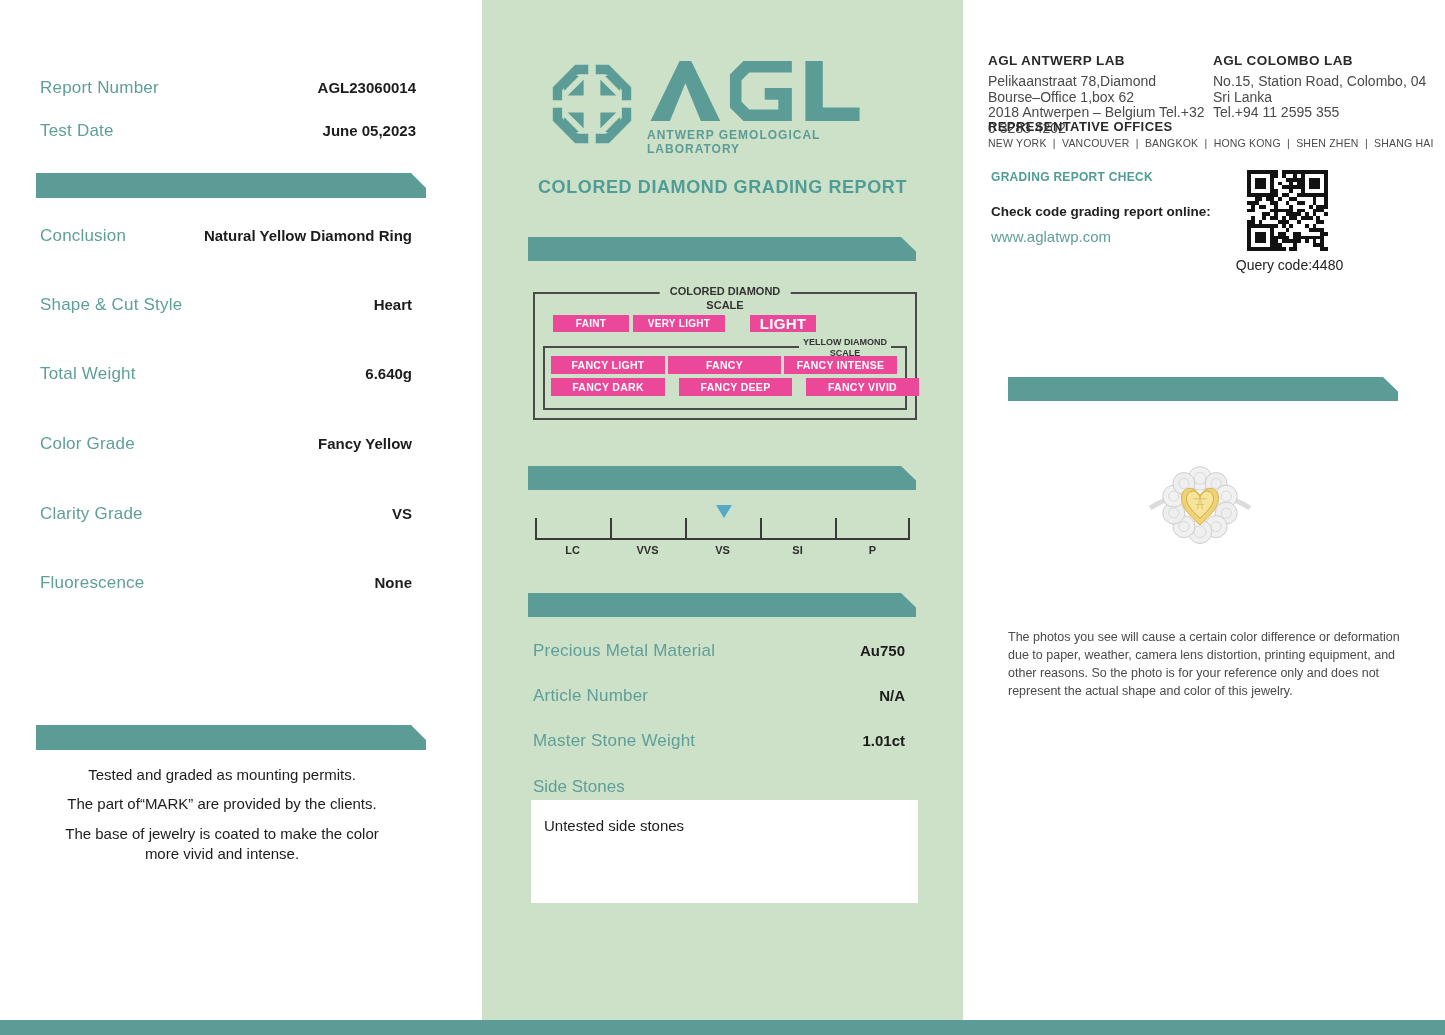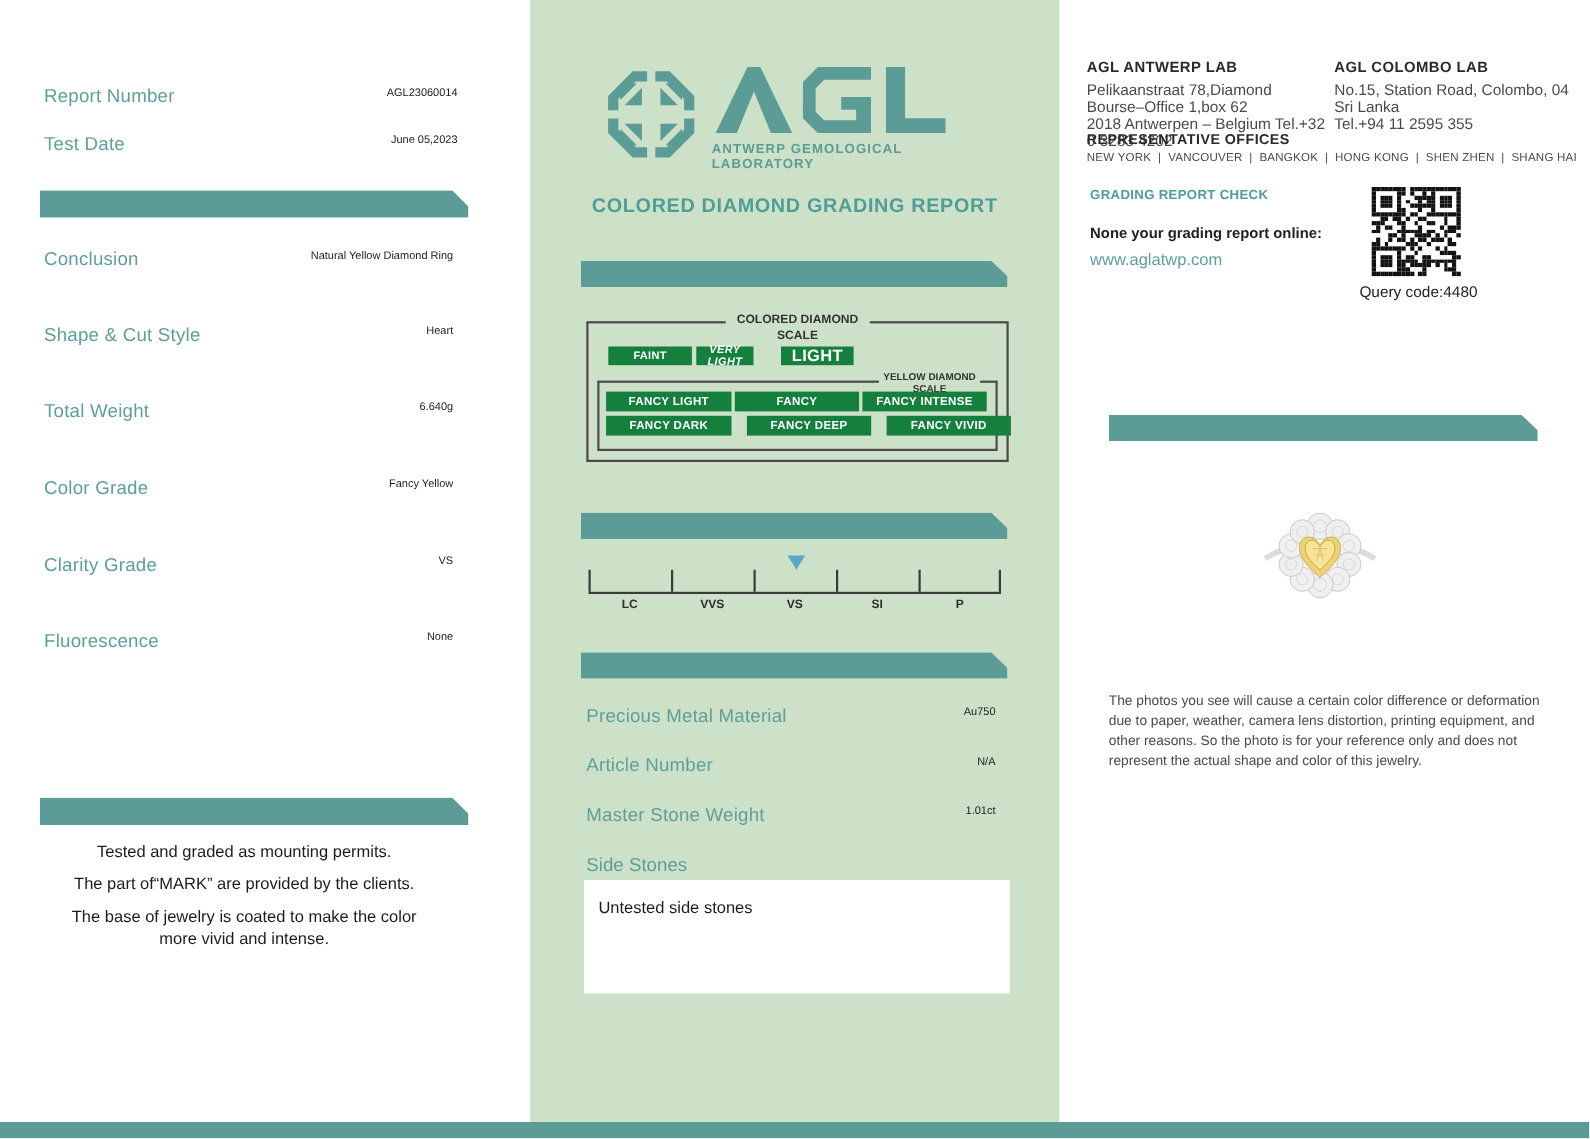--- a/index.html
+++ b/index.html
@@ -9,25 +9,25 @@
   
   .col-center{position:absolute;left:482px;top:0;width:481px;height:1020px;background:#cde1c8;}
   .bottom-bar{position:absolute;left:0;top:1020px;width:1445px;height:15px;background:#5c9c96;}
   
   .bar{position:absolute;background:#5c9c96;color:#ffffff;font-weight:bold;
        white-space:pre;overflow:hidden;
        clip-path:polygon(0 0, calc(100% - 15px) 0, 100% 60%, 100% 100%, 0 100%);}
   
   .kv{position:absolute;display:flex;justify-content:space-between;align-items:flex-start;}
   .kv .k{color:#5f9f99;font-size:17px;font-weight:500;letter-spacing:.2px;}
-  .kv .v{color:#1c1c1c;font-size:10px;font-weight:400;text-align:left;padding-top:1px;}
+  .kv .v{color:#1c1c1c;font-size:15px;font-weight:700;text-align:left;padding-top:1px;}
   
   .scalebox{position:absolute;border:2px solid #4a4a4a;}
   .boxlabel{position:absolute;background:#cde1c8;text-align:center;font-weight:bold;color:#333;line-height:1.25;}
-  .cell{background:#15803d;color:#fff;font-weight:bold;text-align:center;
+  .cell{background:#ec4899;color:#fff;font-weight:bold;text-align:center;
         display:flex;align-items:center;justify-content:center;letter-spacing:.3px;}
   .cellrow{position:absolute;display:flex;}
   
   .ruler{position:absolute;border-bottom:2px solid #3a3a3a;}
   .tick{position:absolute;bottom:0;width:0;height:20px;border-left:2px solid #3a3a3a;}
   .marker{position:absolute;width:0;height:0;border-left:8px solid transparent;
           border-right:8px solid transparent;border-top:13px solid #55a9c5;}
   .rlabels{position:absolute;display:flex;}
   .rlabels span{flex:1;text-align:center;font-size:11px;font-weight:bold;color:#2e2e2e;}
   
@@ -125,21 +125,21 @@
     
   </div>
 
   <div class="scalebox" style="left:533px;top:292px;width:380px;height:124px;">
     <div class="boxlabel" style="left:50%;transform:translateX(-50%);top:-9px;font-size:11px;padding:0 10px;">
       <div>COLORED DIAMOND</div>
       <div>SCALE</div>
     </div>
     <div class="cellrow" style="left:18px;top:21px;gap:4px;">
       <div class="cell" style="width:76px;height:17px;font-size:10px;">FAINT</div>
-      <div class="cell" style="width:52px;height:17px;font-size:10px;font-style:italic;">VERY LIGHT</div>
+      <div class="cell" style="width:92px;height:17px;font-size:10px;">VERY LIGHT</div>
       <div class="cell" style="width:66px;height:17px;font-size:15px;margin-left:21px;">LIGHT</div>
     </div>
     <div class="scalebox" style="left:8px;top:52px;width:360px;height:60px;">
       <div class="boxlabel" style="right:14px;top:-11px;font-size:9px;padding:0 4px;">
         <div>YELLOW DIAMOND</div>
         <div>SCALE</div>
       </div>
       <div class="cellrow" style="left:6px;top:8px;gap:3px;">
         <div class="cell" style="width:114px;height:18px;font-size:10.5px;">FANCY LIGHT</div>
         <div class="cell" style="width:113px;height:18px;font-size:10.5px;">FANCY</div>
@@ -200,21 +200,21 @@
   </div>
   <div class="abs" style="left:1213px;top:53px;width:220px;">
     <p class="labname">AGL COLOMBO LAB</p>
     <p class="labline">No.15, Station Road, Colombo, 04 Sri Lanka</p>
     <p class="labline">Tel.+94 11 2595 355</p>
   </div>
   <div class="abs" style="left:988px;top:119px;font-size:13px;font-weight:bold;color:#2a2a2a;letter-spacing:.4px;">REPRESENTATIVE OFFICES</div>
   <div class="abs" style="left:988px;top:137px;font-size:10.5px;color:#4a4a4a;letter-spacing:.2px;white-space:pre;">NEW YORK  |  VANCOUVER  |  BANGKOK  |  HONG KONG  |  SHEN ZHEN  |  SHANG HAI</div>
 
   <div class="abs" style="left:991px;top:170px;font-size:12px;font-weight:bold;color:#4f9d96;letter-spacing:.3px;">GRADING REPORT CHECK</div>
-  <div class="abs" style="left:991px;top:204px;font-size:13.5px;font-weight:bold;color:#222;">None your grading report online:</div>
+  <div class="abs" style="left:991px;top:204px;font-size:13.5px;font-weight:bold;color:#222;">Check code grading report online:</div>
   <div class="abs" style="left:991px;top:228px;font-size:15px;color:#5f9f99;">www.aglatwp.com</div>
   <div class="qr abs" style="left:1247px;top:170px;">
       <div class="qm on"></div>
       <div class="qm on"></div>
       <div class="qm on"></div>
       <div class="qm on"></div>
       <div class="qm on"></div>
       <div class="qm on"></div>
       <div class="qm on"></div>
       <div class="qm on"></div>

